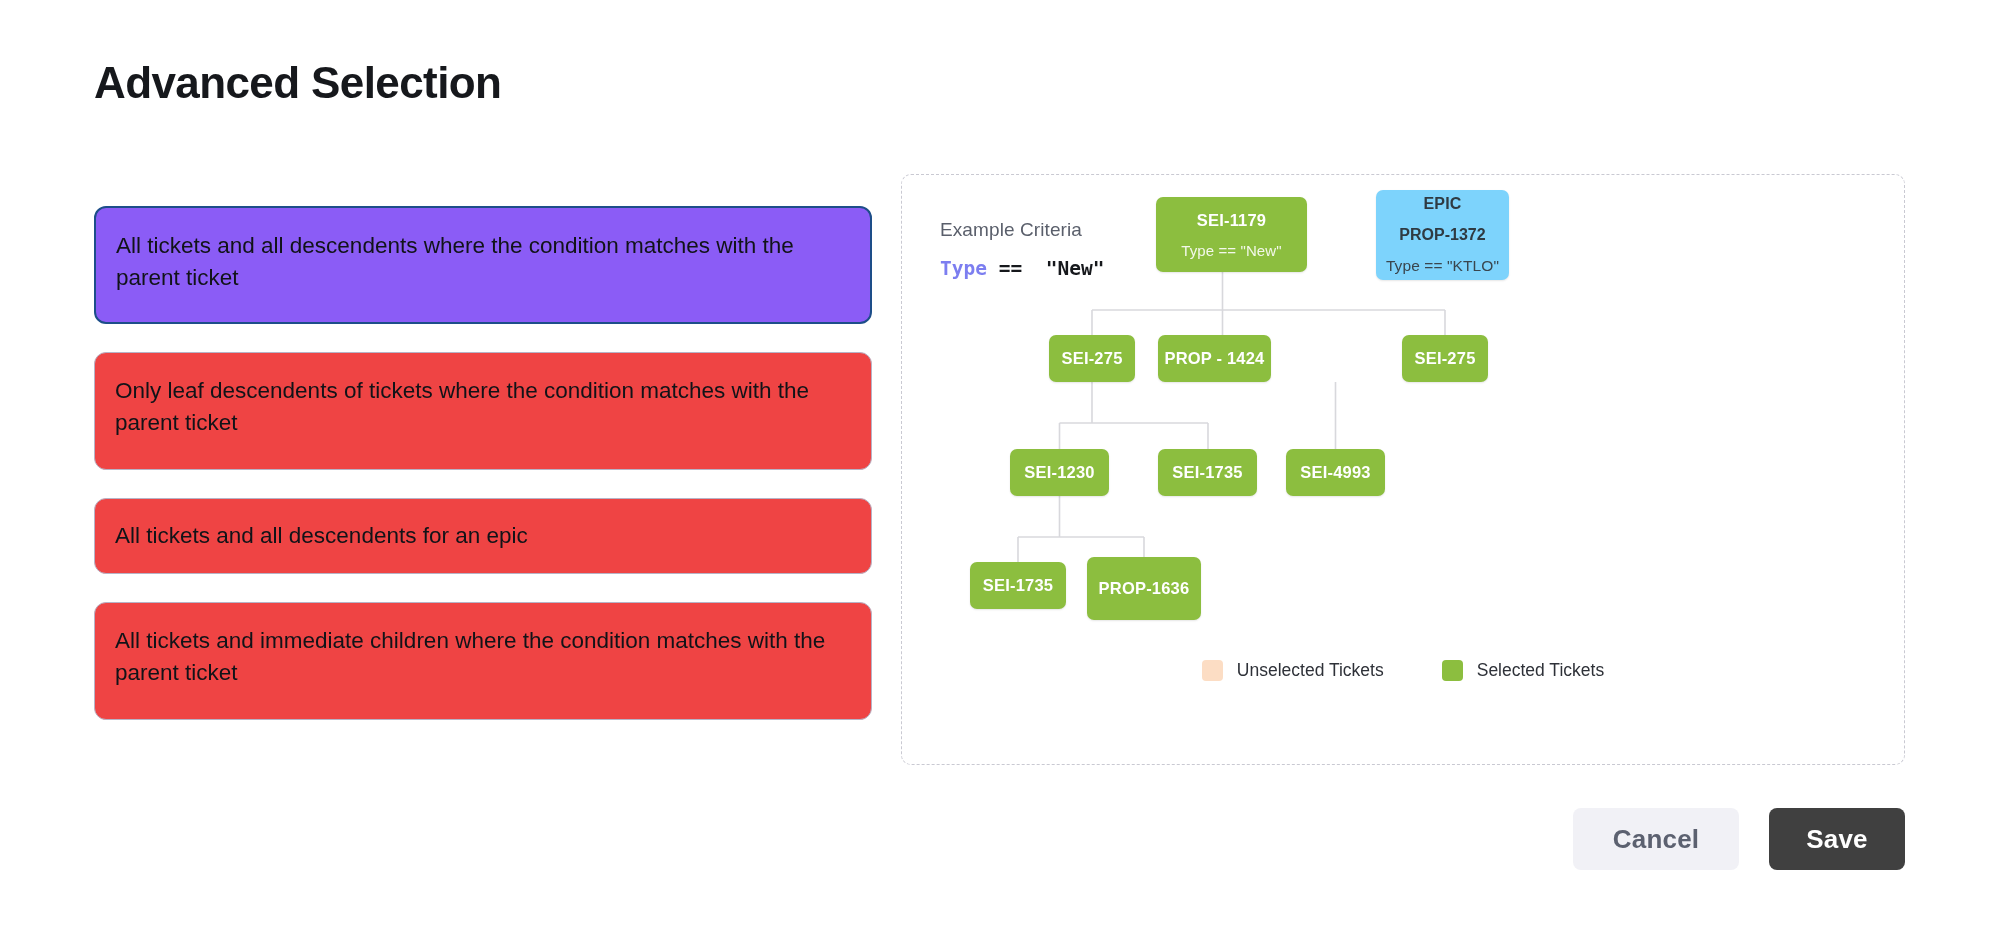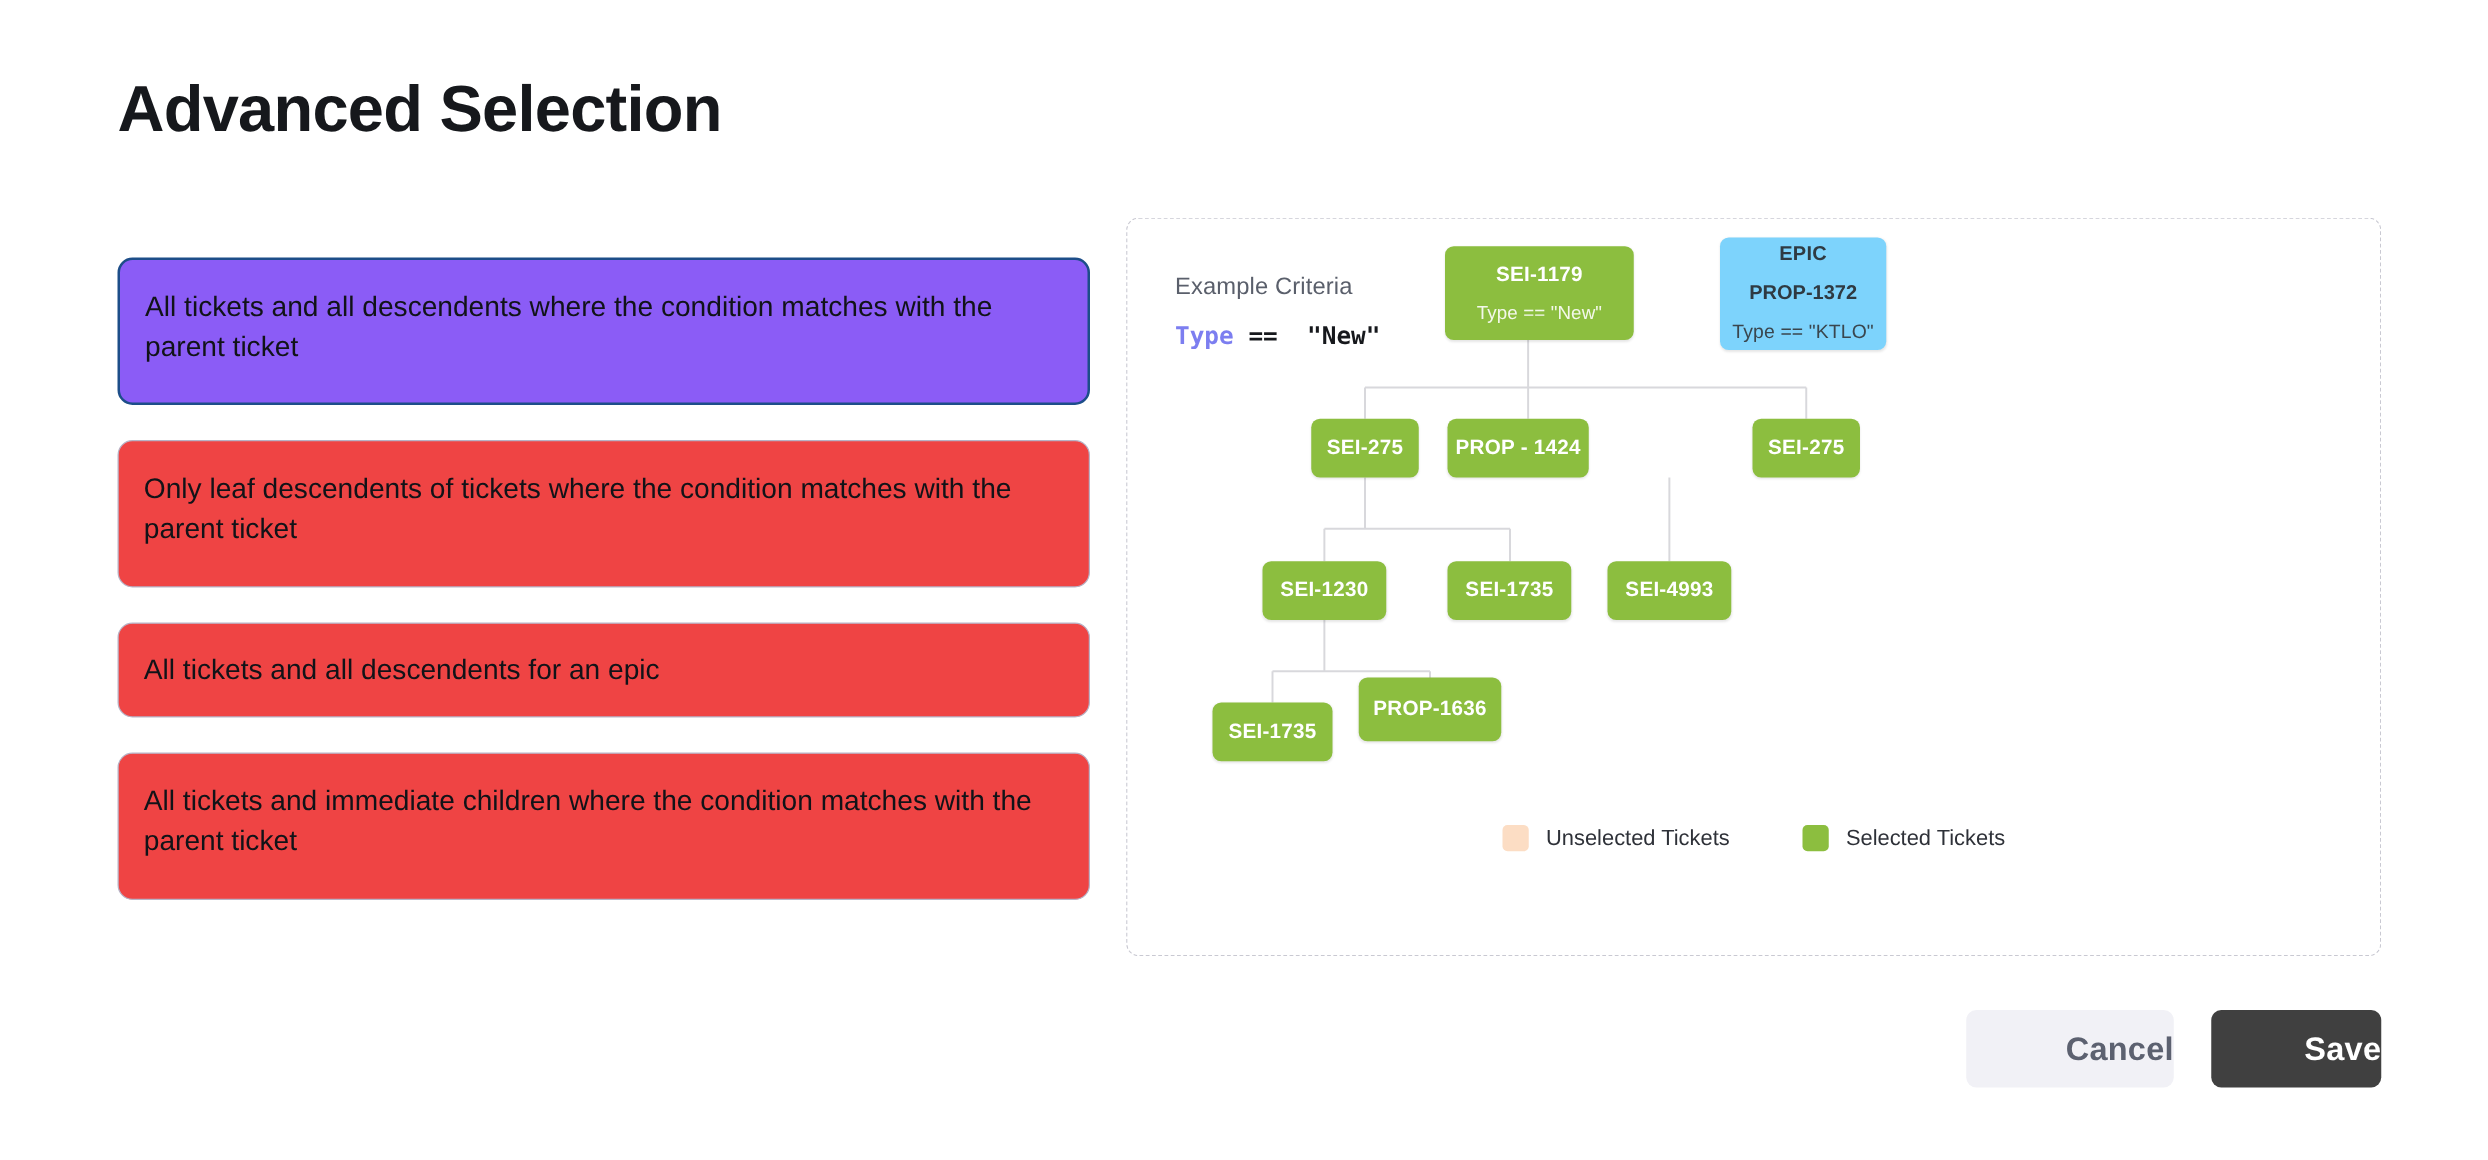--- a/index.html
+++ b/index.html
@@ -8,21 +8,21 @@
     background: #ffffff;
     font-family: "Liberation Sans", sans-serif;
     overflow: hidden;
   }
   .page { position: relative; width: 1990px; height: 928px; }
 
   
   .page-title {
     position: absolute;
     left: 94px; top: 58px;
-    font-size: 52px;
+    font-size: 44px;
     font-weight: bold;
     color: #16181c;
     letter-spacing: -0.6px;
   }
 
   
   .options {
     position: absolute;
     left: 94px; top: 206px;
     width: 778px;
@@ -119,21 +119,21 @@
   
   .n-root   { left: 254px; top: 22px;  width: 151px; height: 75px; }
   .n-epic   { left: 474px; top: 15px;  width: 133px; height: 90px; }
   .n-r2a    { left: 147px; top: 160px; width: 86px;  height: 47px; }
   .n-r2b    { left: 256px; top: 160px; width: 113px; height: 47px; }
   .n-r2c    { left: 500px; top: 160px; width: 86px;  height: 47px; }
   .n-r3a    { left: 108px; top: 274px; width: 99px;  height: 47px; }
   .n-r3b    { left: 256px; top: 274px; width: 99px;  height: 47px; }
   .n-r3c    { left: 384px; top: 274px; width: 99px;  height: 47px; }
   .n-r4a    { left: 68px;  top: 387px; width: 96px;  height: 47px; }
-  .n-r4b    { left: 185px; top: 367px; width: 114px; height: 51px; }
+  .n-r4b    { left: 185px; top: 382px; width: 114px; height: 63px; }
 
   
   .legend {
     position: absolute;
     left: 0; right: 0; top: 485px;
     display: flex;
     justify-content: center;
     align-items: center;
     gap: 58px;
   }
@@ -154,21 +154,20 @@
     padding-right: 85px;
   }
   .btn {
     border: none;
     border-radius: 8px;
     font-family: "Liberation Sans", sans-serif;
     font-size: 26px;
     font-weight: bold;
     cursor: pointer;
     letter-spacing: 0.2px;
-    text-align: right;
   }
   .btn-cancel {
     background: #f1f1f6;
     color: #5c6170;
     width: 166px; height: 62px;
   }
   .btn-save {
     background: #404040;
     color: #ffffff;
     width: 136px; height: 62px;

